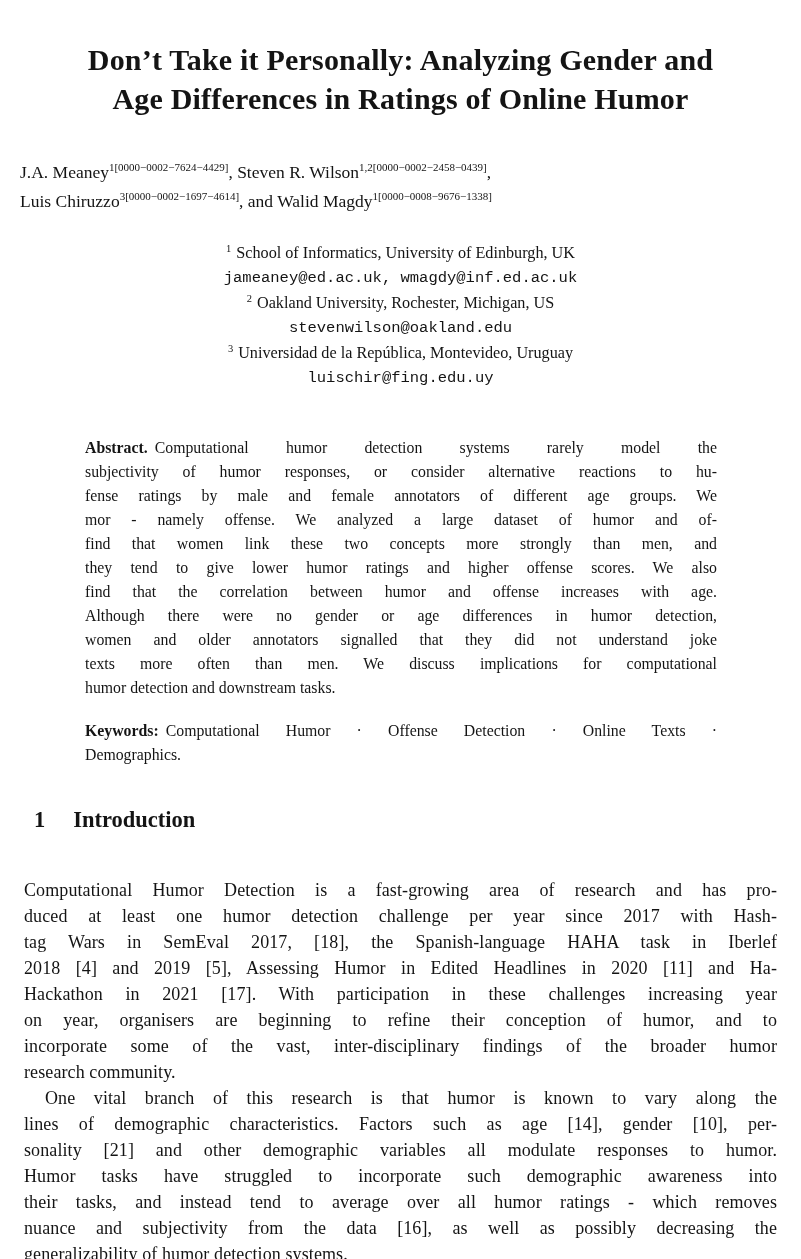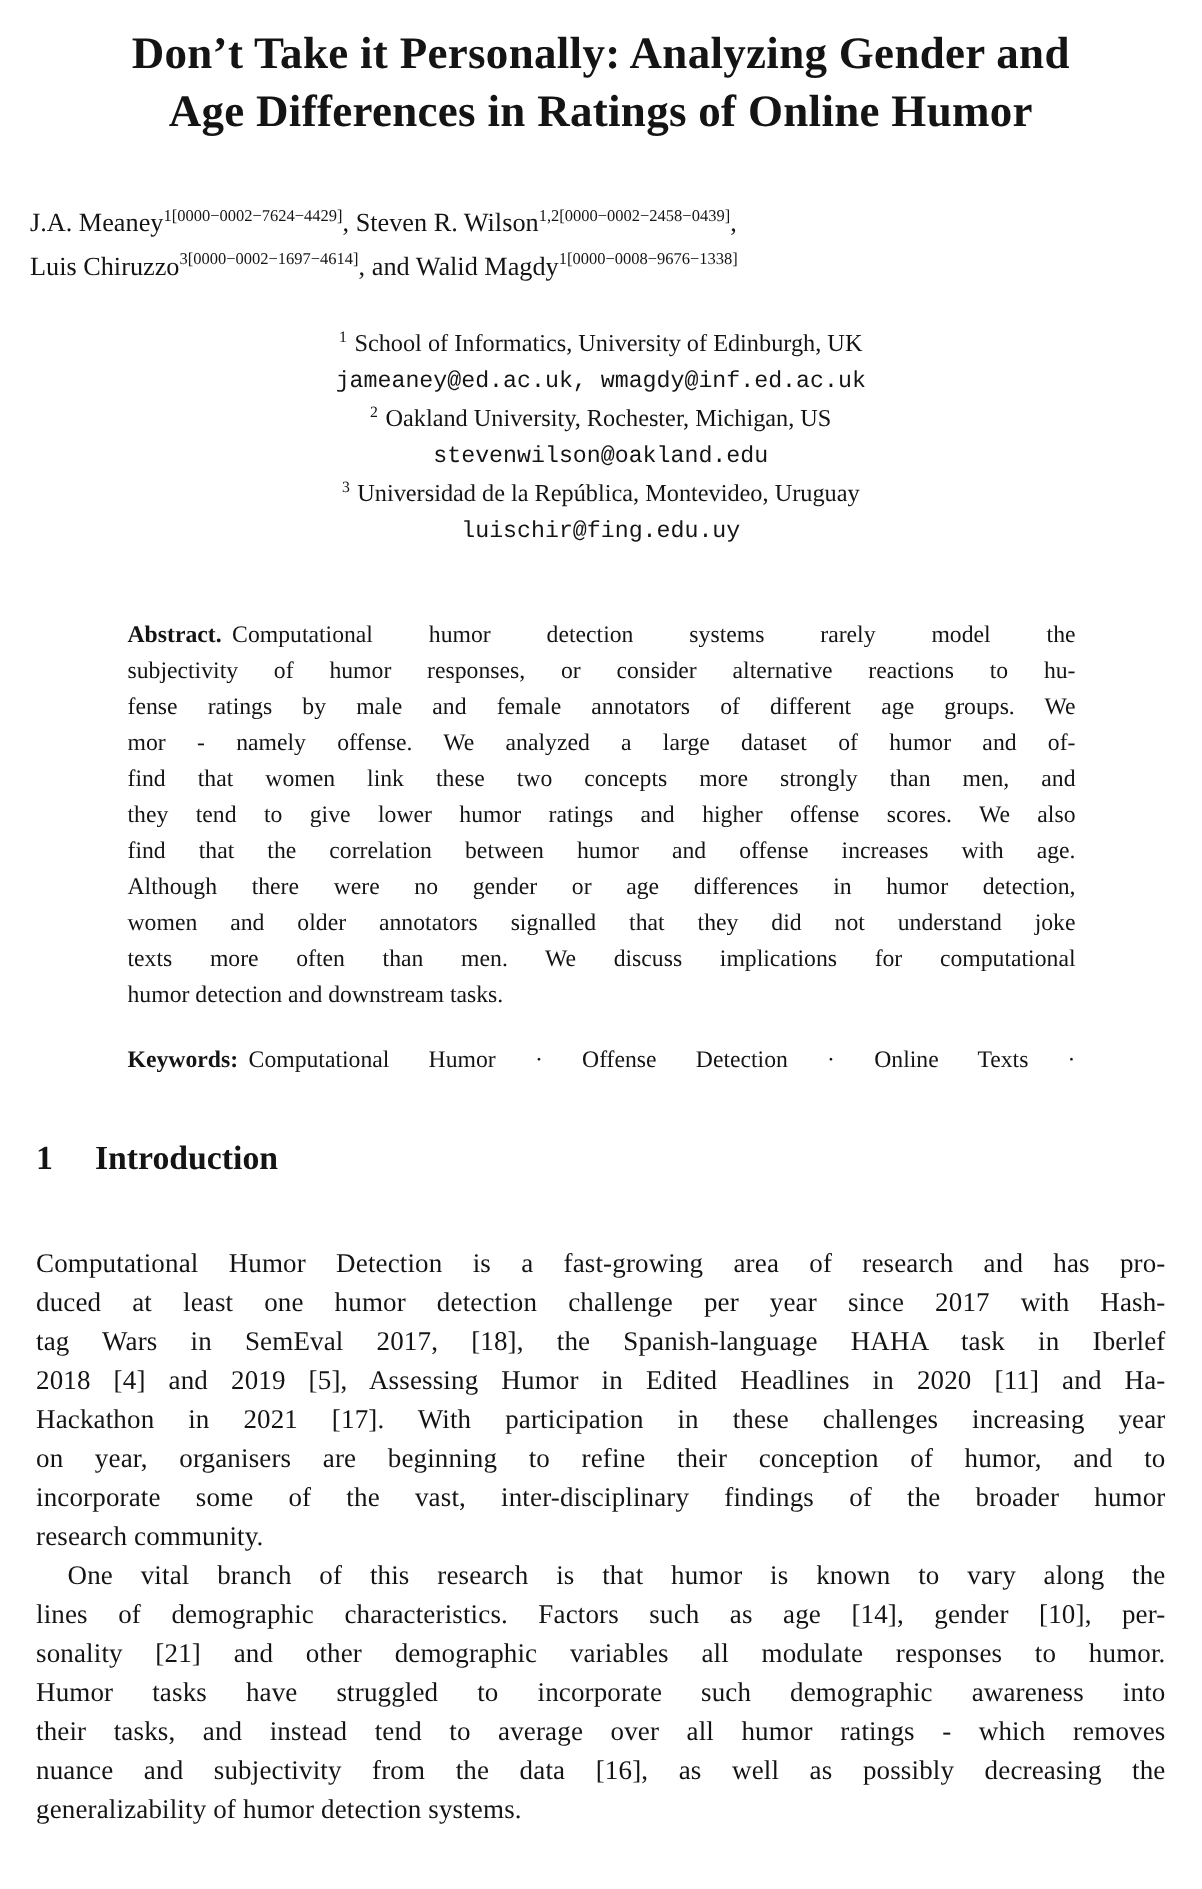--- a/index.html
+++ b/index.html
@@ -6,21 +6,21 @@
   .page {
     position: relative;
     width: 801px;
     height: 1259px;
     background: #ffffff;
     color: #141414;
     font-family: "Liberation Serif", "DejaVu Serif", serif;
     overflow: hidden;
   }
   .title {
-    margin: 16px 24px 0;
+    margin: 40px 24px 0;
     text-align: center;
     font-weight: bold;
     font-size: 30px;
     line-height: 39px;
     letter-spacing: 0.2px;
   }
   .authors {
     margin-top: 40px;
     text-align: left;
     font-size: 17.5px;
@@ -47,21 +47,21 @@
   .abs-label { font-weight: bold; margin-right: 7px; }
   .jline { text-align: justify; text-align-last: justify; -moz-text-align-last: justify; }
   .jline.last { text-align-last: left; -moz-text-align-last: left; }
   .keywords {
     margin: 19px 84px 0 85px;
     font-size: 15.8px;
     line-height: 24px;
   }
   .kw-label { font-weight: bold; margin-right: 7px; }
   .section-heading {
-    margin: 38px 24px 0;
+    margin: 38px 34px 0;
     font-size: 22.5px;
     font-weight: bold;
     line-height: 30px;
   }
   .section-number { margin-right: 28px; }
   .body-text {
     margin: 42px 24px 0;
     font-size: 18px;
     line-height: 26px;
     letter-spacing: 0.1px;
@@ -102,20 +102,21 @@
     <div class="jline">they tend to give lower humor ratings and higher offense scores. We also</div>
     <div class="jline">find that the correlation between humor and offense increases with age.</div>
     <div class="jline">Although there were no gender or age differences in humor detection,</div>
     <div class="jline">women and older annotators signalled that they did not understand joke</div>
     <div class="jline">texts more often than men. We discuss implications for computational</div>
     <div class="jline last">humor detection and downstream tasks.</div>
   </div>
 
   <div class="keywords">
     <div class="jline"><span class="kw-label">Keywords:</span><span>Computational Humor · Offense Detection · Online Texts ·</span></div>
+    <div class="jline last">Demographics.</div>
   </div>
 
   <h2 class="section-heading">
     <span class="section-number">1</span><span>Introduction</span>
   </h2>
 
   <div class="body-text">
     <div class="jline">Computational Humor Detection is a fast-growing area of research and has pro-</div>
     <div class="jline">duced at least one humor detection challenge per year since 2017 with Hash-</div>
     <div class="jline">tag Wars in SemEval 2017, [18], the Spanish-language HAHA task in Iberlef</div>

